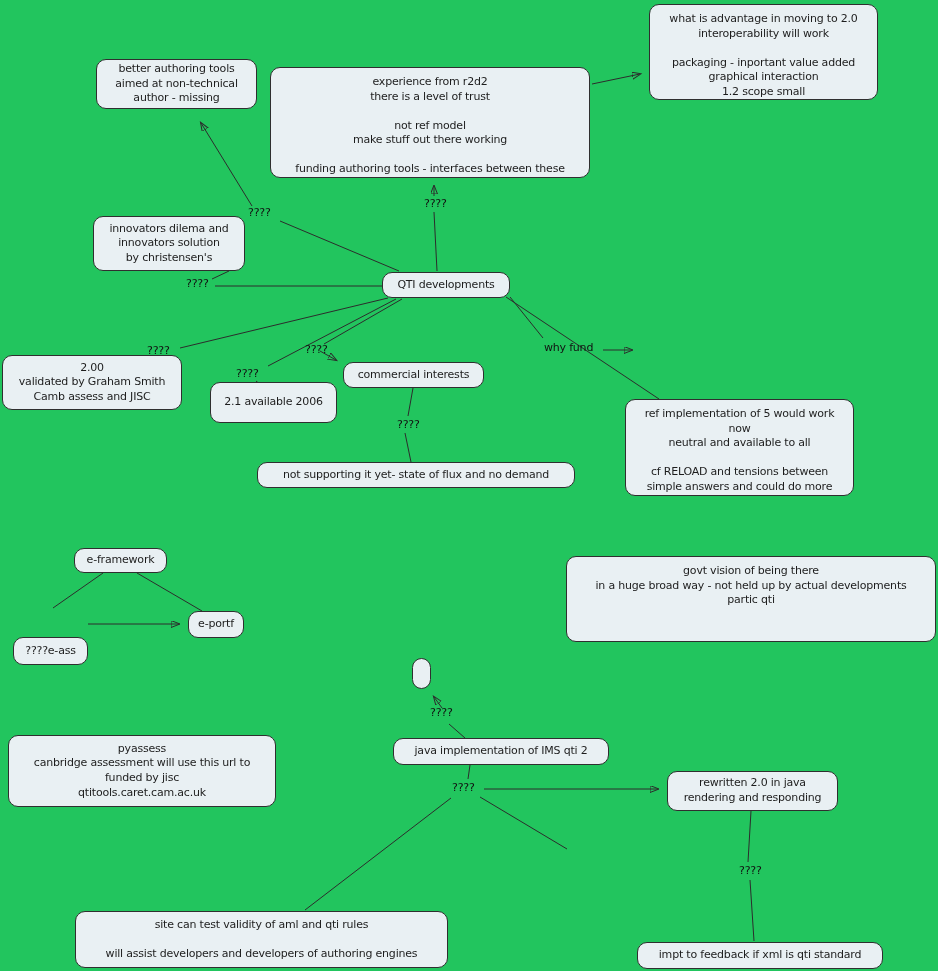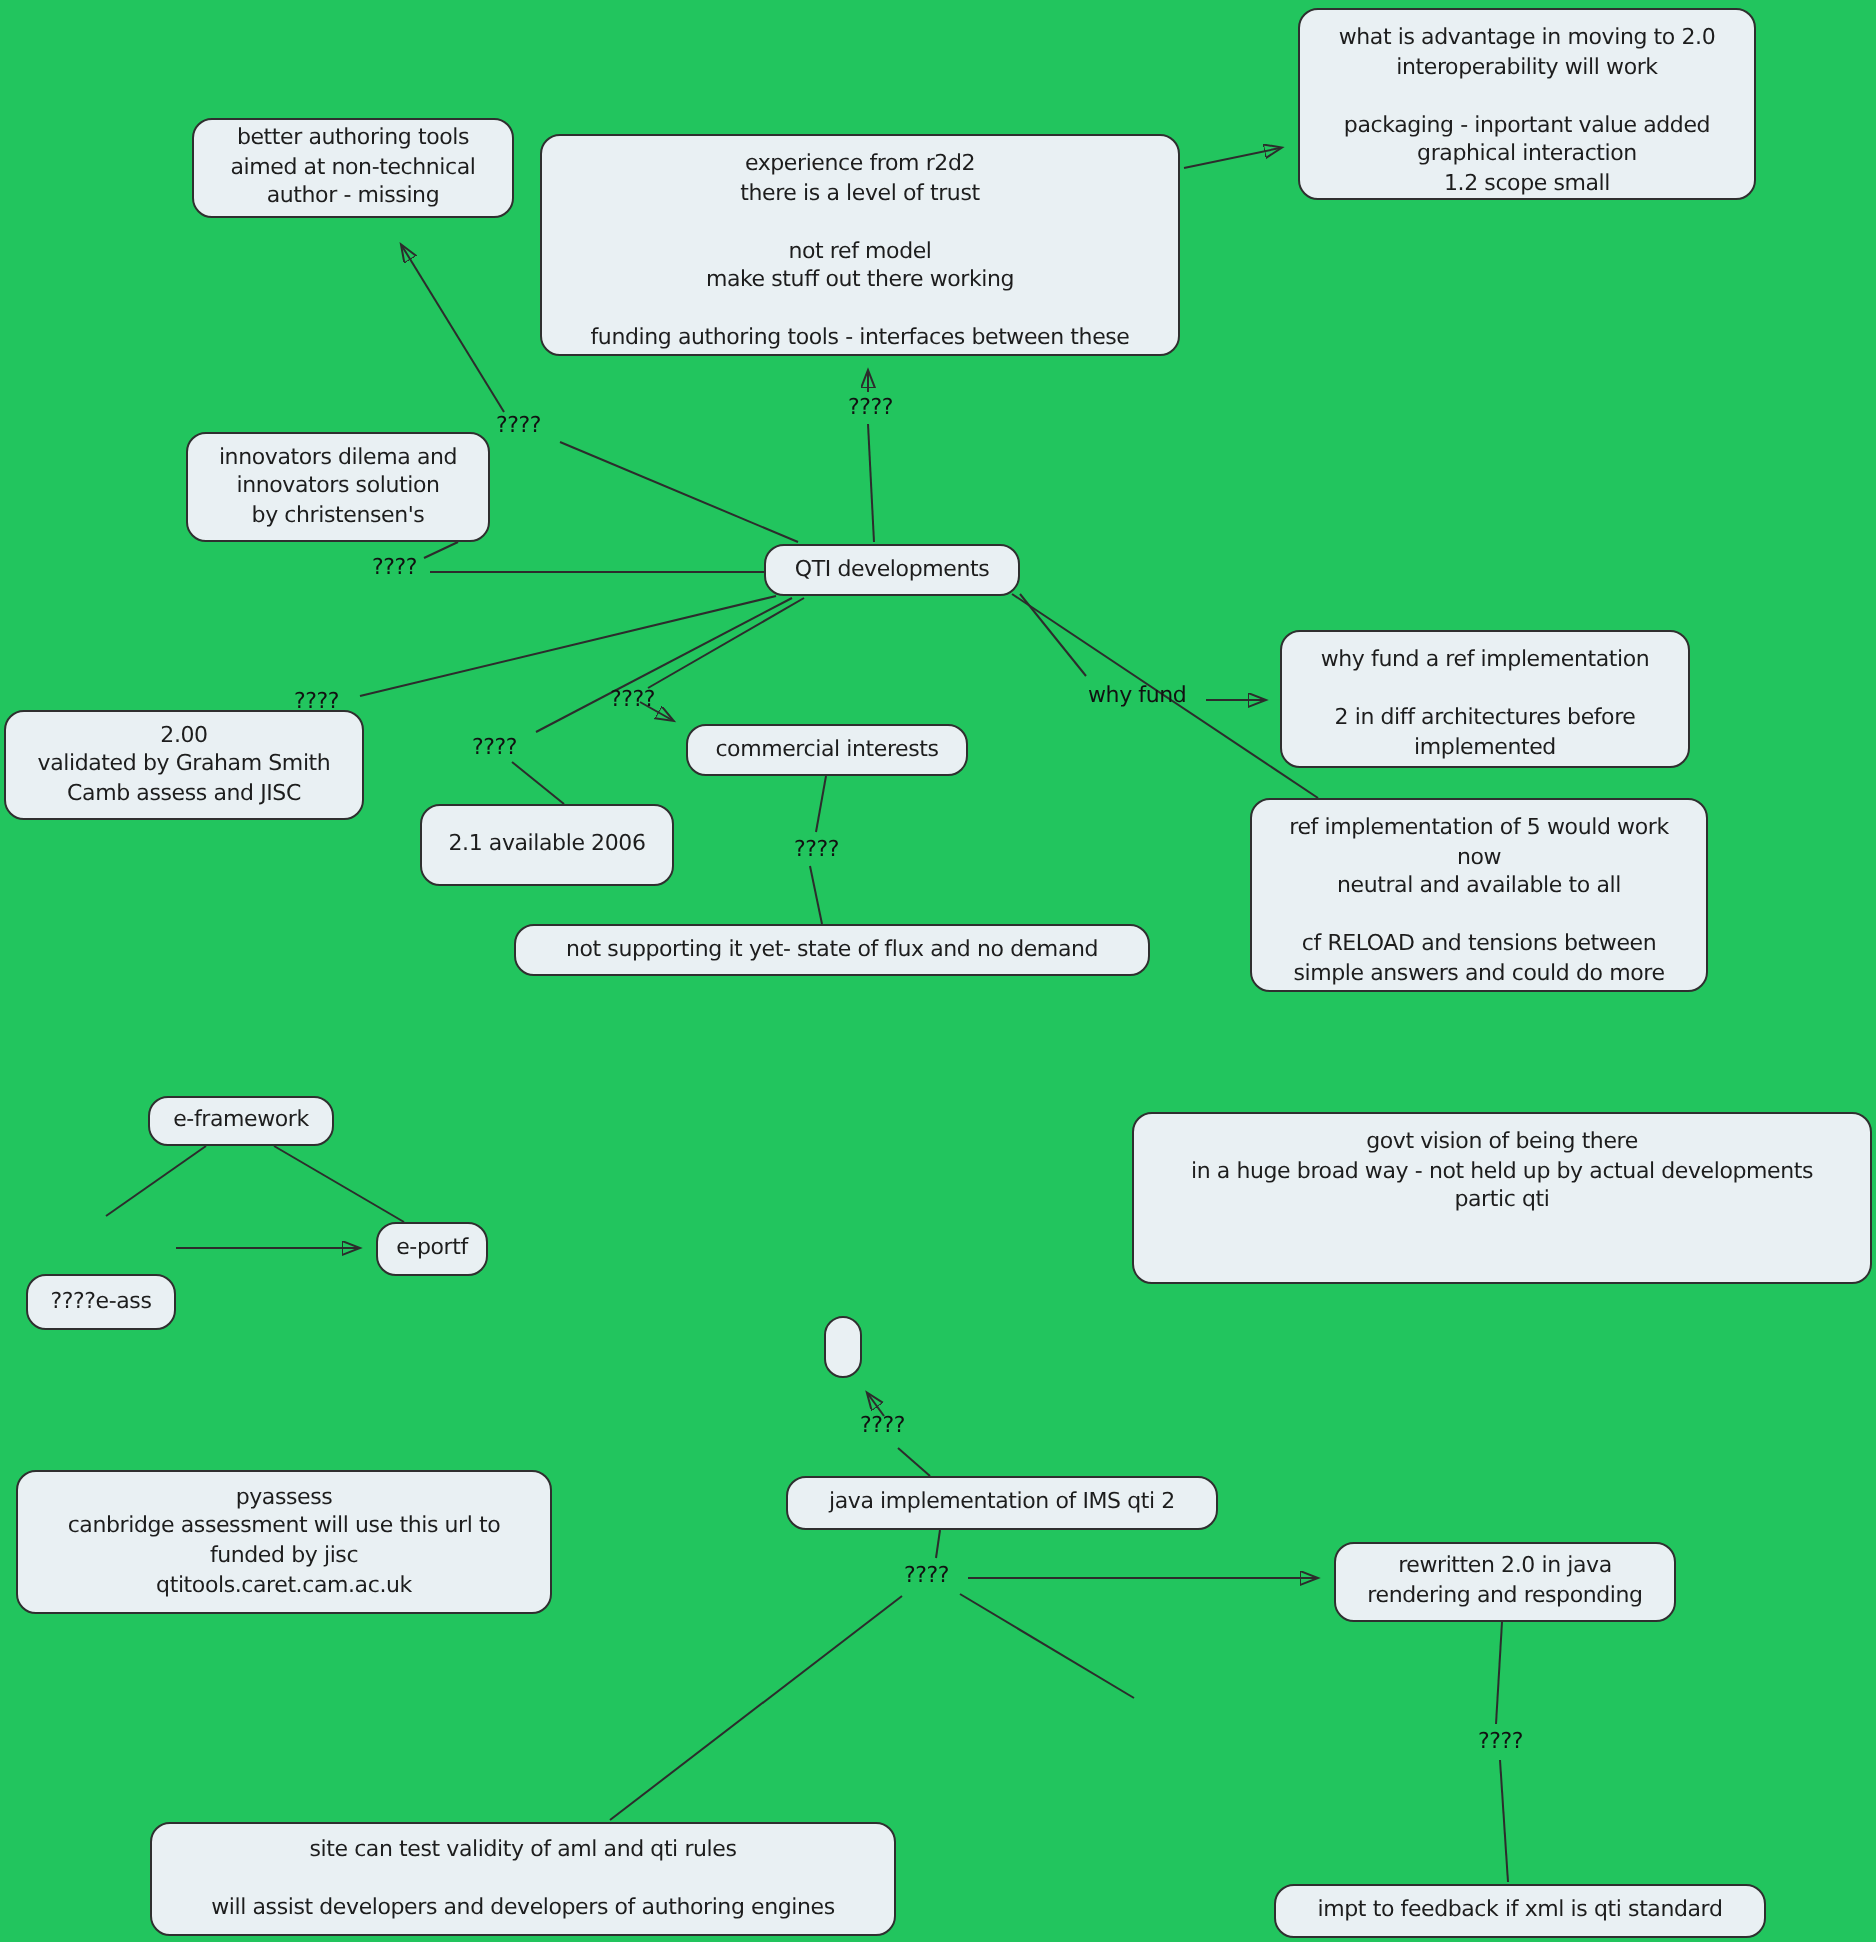--- a/index.html
+++ b/index.html
@@ -80,28 +80,24 @@
 there is a level of trust
 
 not ref model
 make stuff out there working
 
 funding authoring tools - interfaces between these</div>
   <div class="node" style="left:93px;top:216px;width:152px;height:55px;">innovators dilema and
 innovators solution
 by christensen's</div>
   <div class="node" style="left:382px;top:272px;width:128px;height:26px;">QTI developments</div>
-  <div class="node va-top" style="left:640px;top:315px;width:205px;height:69px;">why fund a ref implementation
-
-2 in diff architectures before
-implemented</div>
   <div class="node" style="left:2px;top:355px;width:180px;height:55px;">2.00
 validated by Graham Smith
 Camb assess and JISC</div>
-  <div class="node" style="left:210px;top:402px;width:127px;height:41px;">2.1 available 2006</div>
+  <div class="node" style="left:210px;top:382px;width:127px;height:41px;">2.1 available 2006</div>
   <div class="node" style="left:343px;top:362px;width:141px;height:26px;">commercial interests</div>
   <div class="node va-top" style="left:625px;top:399px;width:229px;height:97px;">ref implementation of 5 would work
 now
 neutral and available to all
 
 cf RELOAD and tensions between
 simple answers and could do more</div>
   <div class="node" style="left:257px;top:462px;width:318px;height:26px;">not supporting it yet- state of flux and no demand</div>
   <div class="node" style="left:74px;top:548px;width:93px;height:25px;">e-framework</div>
   <div class="node" style="left:13px;top:609px;width:75px;height:28px;margin-top:28px;">????e-ass</div>

